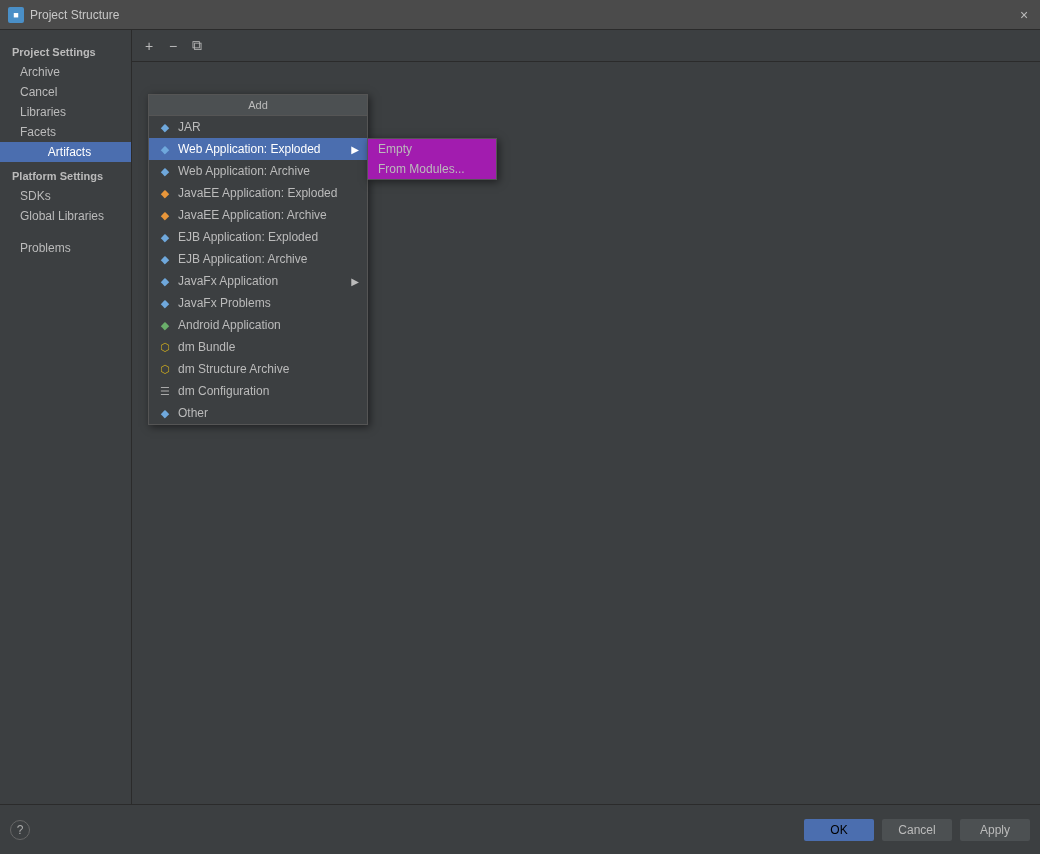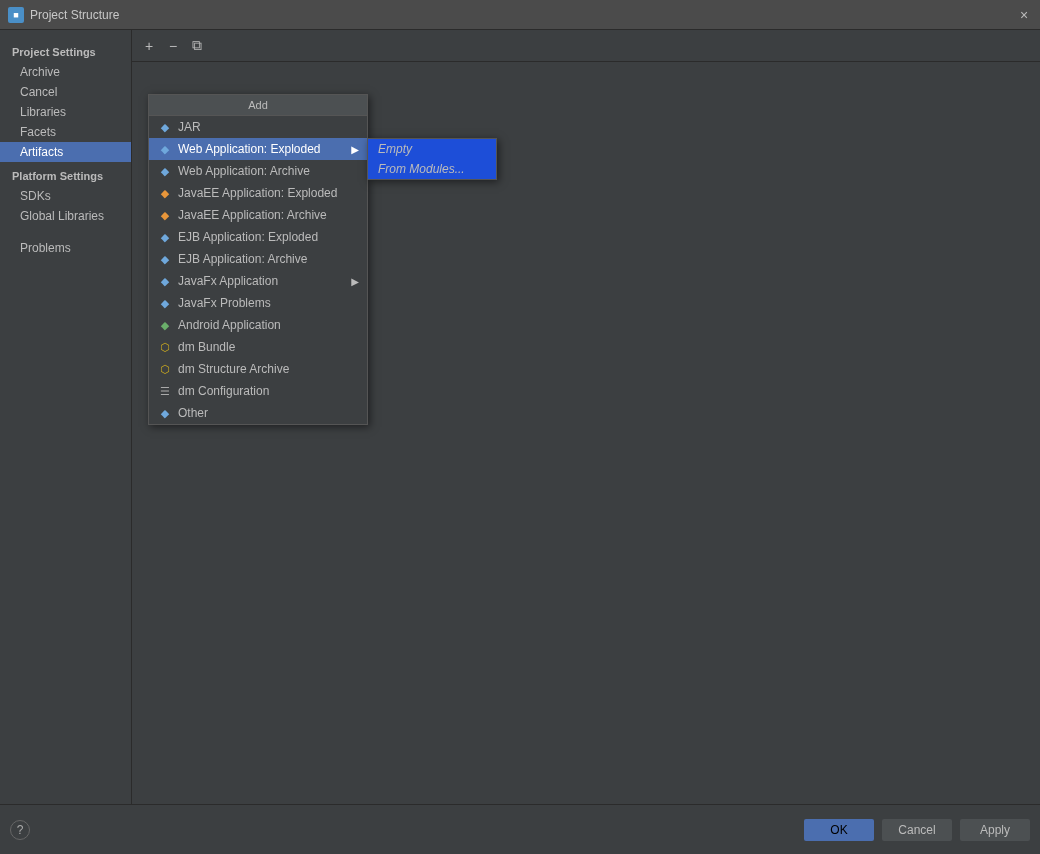--- a/index.html
+++ b/index.html
@@ -72,20 +72,21 @@
     }
     .sidebar-item {
       padding: 3px 12px 3px 20px;
       cursor: pointer;
       color: #bbbbbb;
       font-size: 12px;
     }
     .sidebar-item.active {
       background: #4b6eaf;
       color: white;
+      text-align: center;
     }
 
     
     .toolbar {
       display: flex;
       align-items: center;
       gap: 2px;
       padding: 4px 6px;
       background: #3c3f41;
       border-bottom: 1px solid #2b2b2b;
@@ -152,26 +153,25 @@
     .dropdown-item-arrow {
       margin-left: auto;
       font-size: 10px;
     }
 
     
     .submenu {
       position: absolute;
       left: 100%;
       top: 0;
-      background: #1d4ed8;
+      background: #a21caf;
       border: 1px solid #555;
       min-width: 130px;
       box-shadow: 2px 2px 8px rgba(0,0,0,0.5);
       z-index: 101;
-      font-style: italic;
     }
     .submenu-item {
       display: flex;
       align-items: center;
       padding: 3px 10px;
       cursor: pointer;
       color: #bbbbbb;
       font-size: 12px;
     }
 

